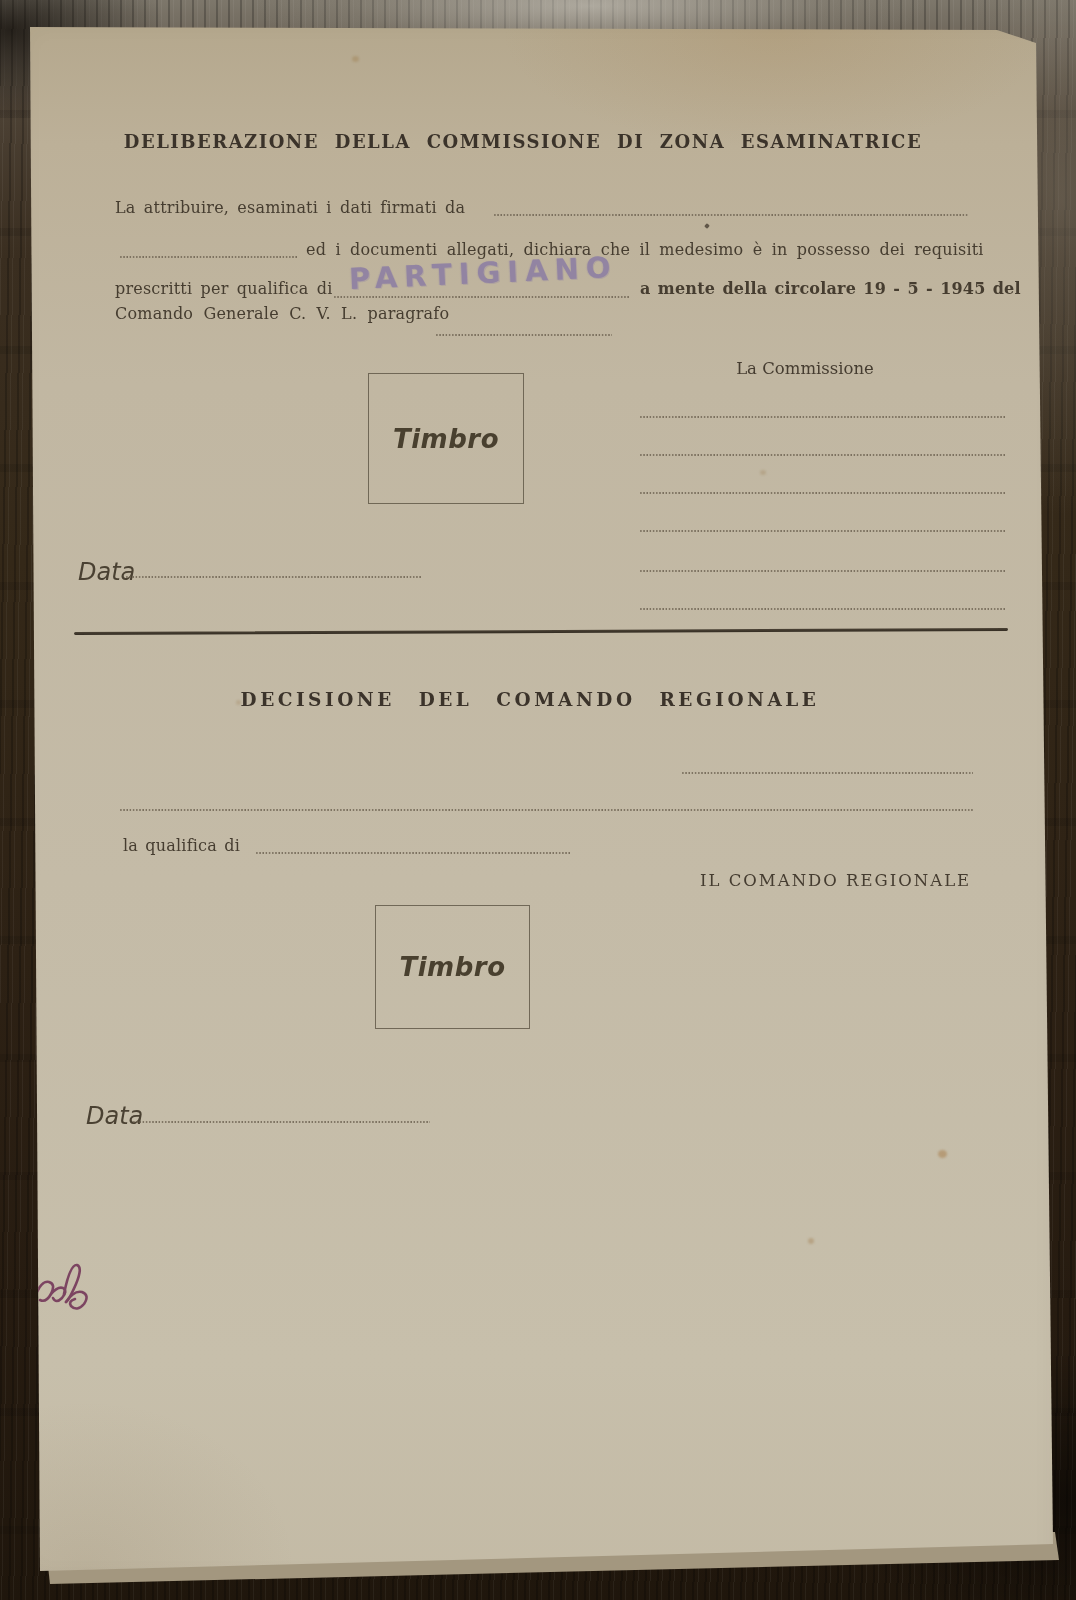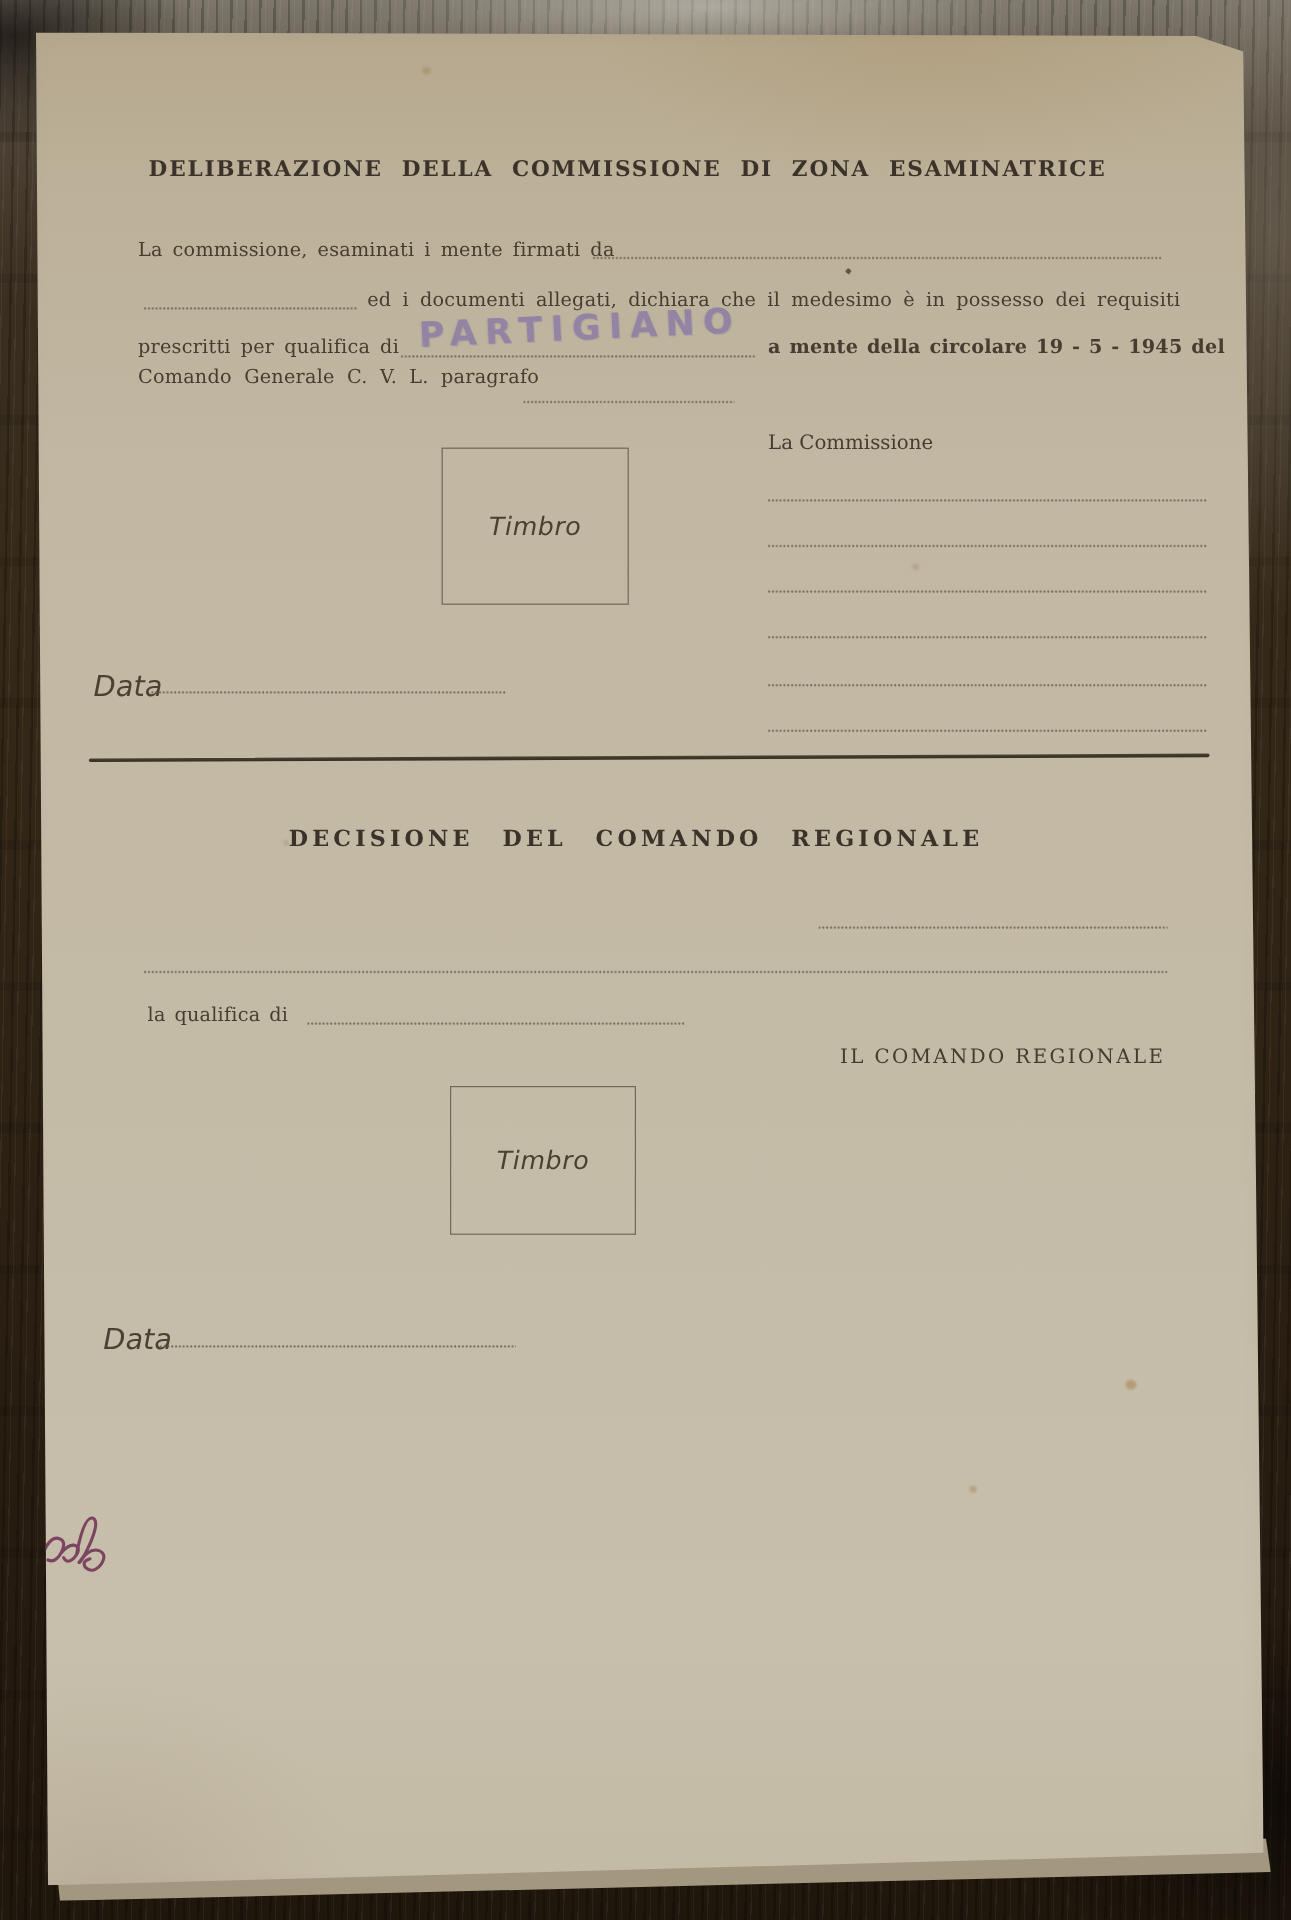--- a/index.html
+++ b/index.html
@@ -52,21 +52,21 @@
 
   .speck{position:absolute;left:705px;top:224px;width:4px;height:4px;background:#4a4034;border-radius:1px;transform:rotate(40deg);opacity:.8;}
 
   .stamp{position:absolute;left:349px;top:256px;font-family:"DejaVu Sans",sans-serif;font-weight:bold;
          font-size:29px;letter-spacing:7px;color:#897aa4;transform:rotate(-2.6deg);opacity:.82;
          text-shadow:1px 1px 0 rgba(137,122,164,.35), -1px 0 1px rgba(137,122,164,.25);white-space:nowrap;}
 
   .timbro-box{position:absolute;border:1px solid rgba(98,89,73,.85);display:flex;align-items:center;justify-content:center;}
   .tb1{left:368px;top:373px;width:154px;height:129px;}
   .tb2{left:375px;top:905px;width:153px;height:122px;}
-  .timbro{font-family:"DejaVu Sans",sans-serif;font-style:italic;font-size:21px;color:#49402f;letter-spacing:.5px;}
+  .timbro{font-family:"DejaVu Sans",sans-serif;font-style:italic;font-size:26px;color:#49402f;letter-spacing:.5px;font-weight:bold;}
 
   .heading-right{position:absolute;font-size:16.5px;color:#453c30;white-space:nowrap;}
 
   .data-label{position:absolute;font-family:"DejaVu Sans",sans-serif;font-style:italic;font-size:24px;color:#4a4132;}
 
   .divider{position:absolute;left:74px;top:630px;width:934px;height:3px;
            background:linear-gradient(180deg,#4c4336,#332c22);transform:rotate(-0.25deg);border-radius:2px;}
 
   .hand{position:absolute;left:18px;top:1250px;}
 </style>
@@ -81,36 +81,36 @@
   <div class="paper">
 
     <div class="spot s1"></div>
     <div class="spot s2"></div>
     <div class="spot s3"></div>
     <div class="spot s4"></div>
     <div class="spot s5"></div>
 
     <div class="title t1">DELIBERAZIONE DELLA COMMISSIONE DI ZONA ESAMINATRICE</div>
 
-    <span class="bt" style="left:115px;top:198px;word-spacing:3px;">La commissione, esaminati i mente firmati da</span>
+    <span class="bt" style="left:115px;top:198px;word-spacing:3px;">La attribuire, esaminati i dati firmati da</span>
     <div class="dl" style="left:494px;top:214px;width:474px;"></div>
     <div class="speck"></div>
 
     <div class="dl" style="left:120px;top:256px;width:178px;"></div>
     <span class="bt" style="left:306px;top:240px;word-spacing:4px;">ed i documenti allegati, dichiara che il medesimo è in possesso dei requisiti</span>
 
     <span class="bt" style="left:115px;top:279px;word-spacing:3px;">prescritti per qualifica di</span>
     <div class="dl" style="left:334px;top:296px;width:296px;"></div>
     <span class="stamp">PARTIGIANO</span>
     <span class="bt" style="left:640px;top:279px;word-spacing:1.5px;font-weight:bold;">a mente della circolare 19 - 5 - 1945 del</span>
 
     <span class="bt" style="left:115px;top:304px;word-spacing:5px;">Comando Generale C. V. L. paragrafo</span>
     <div class="dl" style="left:436px;top:334px;width:176px;"></div>
 
-    <span class="heading-right" style="left:640px;top:359px;width:330px;">La Commissione</span>
+    <span class="heading-right" style="left:640px;top:359px;width:330px;text-align:center;">La Commissione</span>
 
     <div class="timbro-box tb1">
       <span class="timbro">Timbro</span>
     </div>
 
     <div class="dl" style="left:640px;top:416px;width:366px;"></div>
     <div class="dl" style="left:640px;top:454px;width:366px;"></div>
     <div class="dl" style="left:640px;top:492px;width:366px;"></div>
     <div class="dl" style="left:640px;top:530px;width:366px;"></div>
     <div class="dl" style="left:640px;top:570px;width:366px;"></div>

